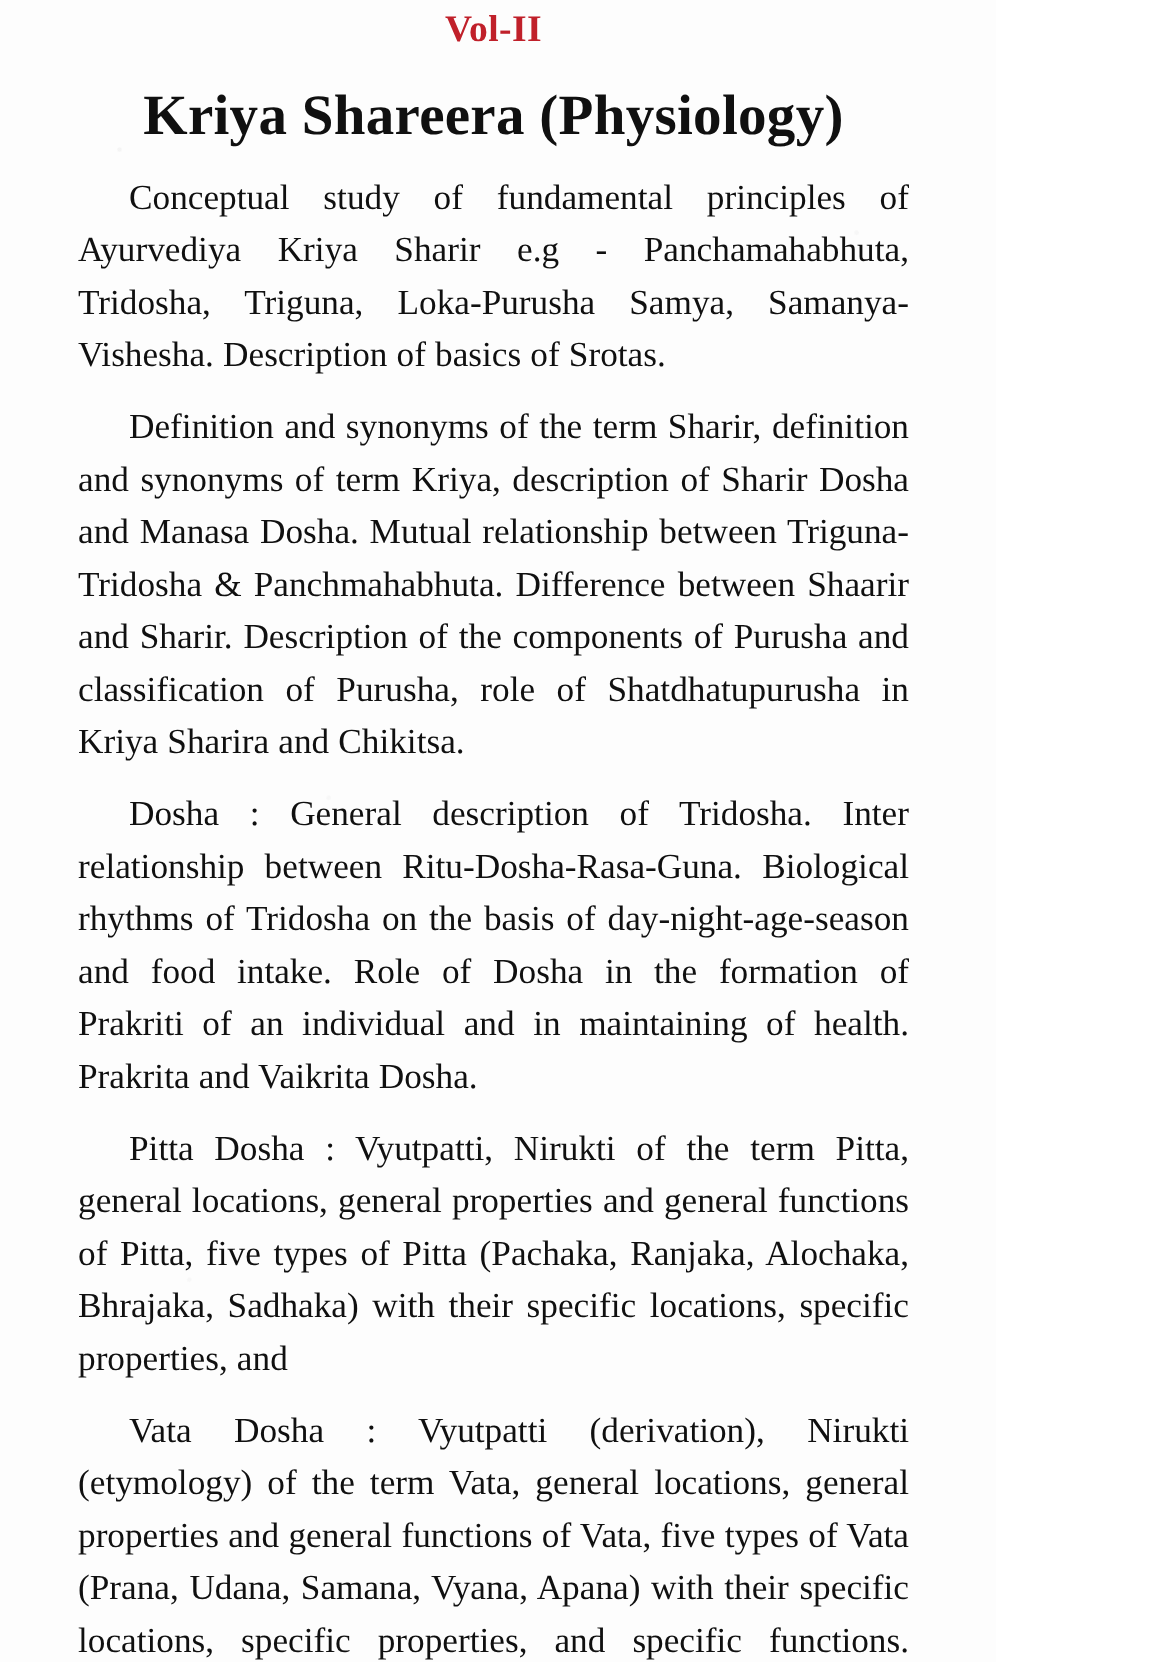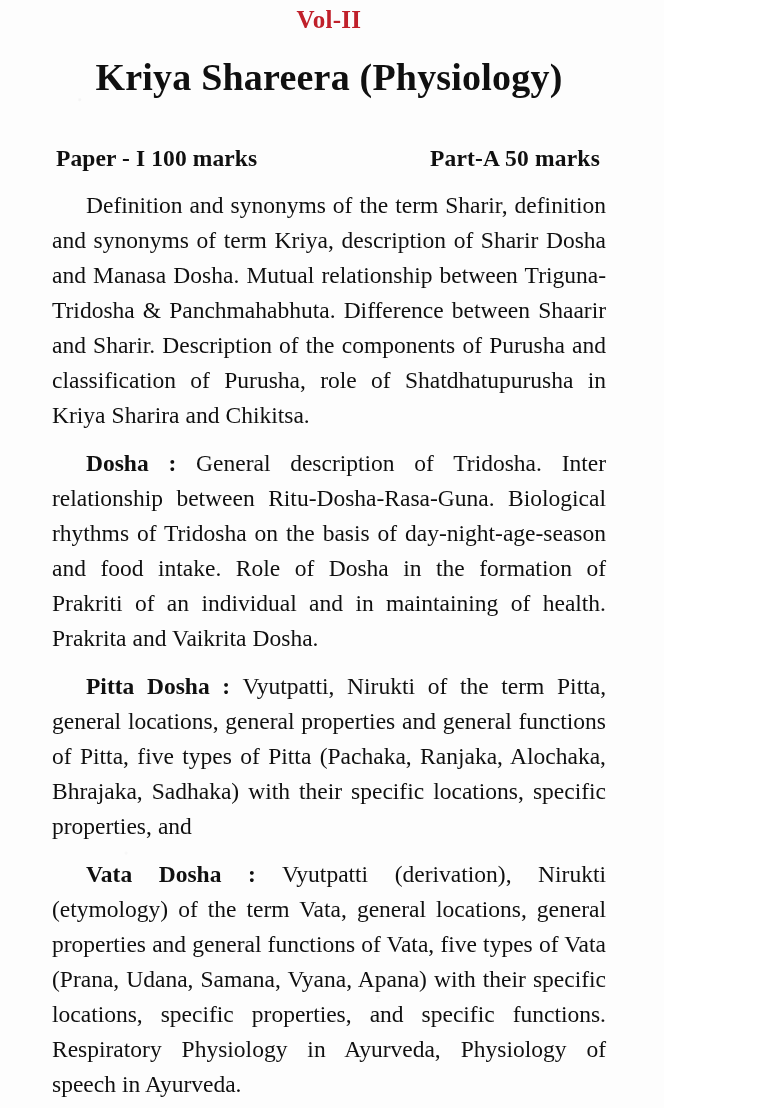--- a/index.html
+++ b/index.html
@@ -76,38 +76,37 @@
     text-align: justify;
     text-align-last: left;
     margin: 13px 0 0 0;
     text-indent: 34px;
     word-spacing: .2px;
     -webkit-hyphens: none;
     hyphens: none;
   }
   p.para:first-of-type { margin-top: 16px; }
   p.para .lead {
-    font-weight: bold;
+    font-weight: normal;
   }
 </style>
 </head>
 <body>
 
 <div id="page" style="color: rgb(16, 16, 16); background: rgb(253, 253, 253);">
   <div class="content">
 
     <div class="vol" style="color: rgb(192, 32, 42);">Vol-II</div>
 
     <div class="doc-title">Kriya Shareera (Physiology)</div>
 
-    <div class="marks-row">
-      <span class="left-part">Paper - I 100 marks</span>
-      <span class="right-part">Part-A  50 marks</span>
-    </div>
 
+    <p class="para">
+      <span class="lead"></span><span>Conceptual study of fundamental principles of Ayurvediya Kriya Sharir e.g - Panchamahabhuta, Tridosha, Triguna, Loka-Purusha Samya, Samanya-Vishesha. Description of basics of Srotas.</span>
+    </p>
 
     <p class="para">
       <span class="lead"></span><span>Definition and synonyms of the term Sharir, definition and synonyms of term Kriya, description of Sharir Dosha and Manasa Dosha. Mutual relationship between Triguna-Tridosha &amp; Panchmahabhuta. Difference between Shaarir and Sharir. Description of the components of Purusha and classification of Purusha, role of Shatdhatupurusha in Kriya Sharira and Chikitsa.</span>
     </p>
 
     <p class="para">
       <span class="lead">Dosha :</span><span> General description of Tridosha. Inter relationship between Ritu-Dosha-Rasa-Guna. Biological rhythms of Tridosha on the basis of day-night-age-season and food intake. Role of Dosha in the formation of Prakriti of an individual and in maintaining of health. Prakrita and Vaikrita Dosha.</span>
     </p>
 
     <p class="para">

